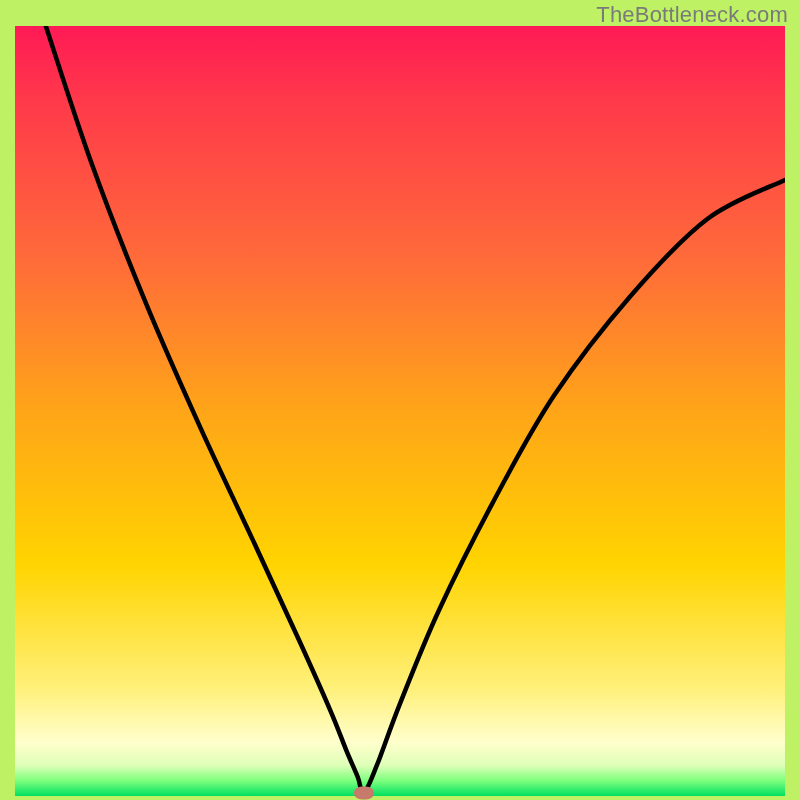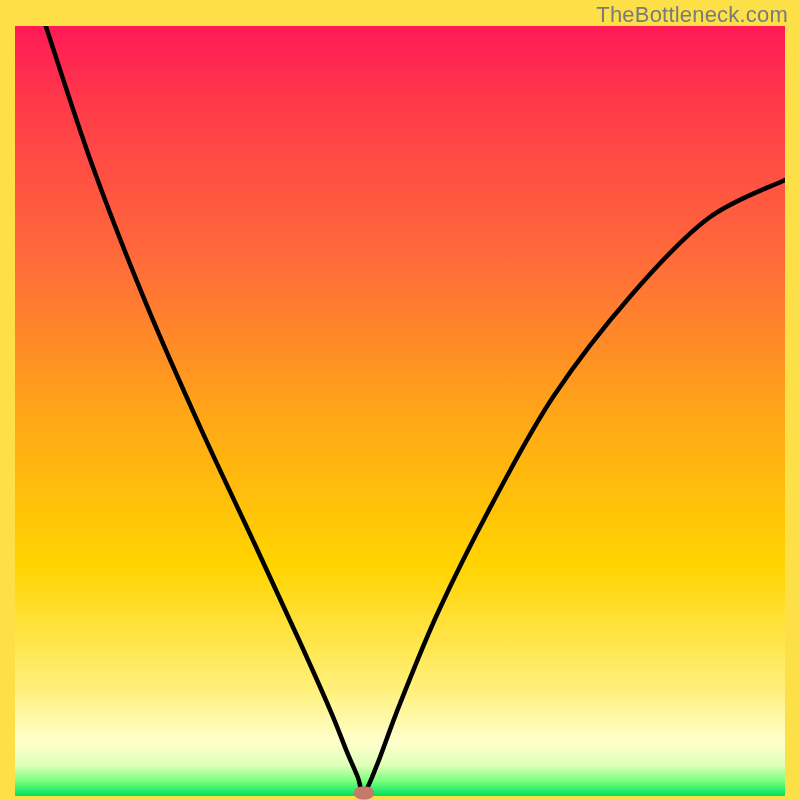--- a/index.html
+++ b/index.html
@@ -8,21 +8,21 @@
     width: 800px;
     height: 800px;
     background: #000;
     overflow: hidden;
     font-family: Arial, Helvetica, sans-serif;
   }
   .stage {
     position: relative;
     width: 800px;
     height: 800px;
-    background: #fde047;
+    background: #bef264;
   }
   .watermark {
     position: absolute;
     top: 2px;
     right: 12px;
     color: #7a7a7a;
     font-size: 22px;
     font-weight: 500;
     letter-spacing: 0.2px;
     z-index: 20;

